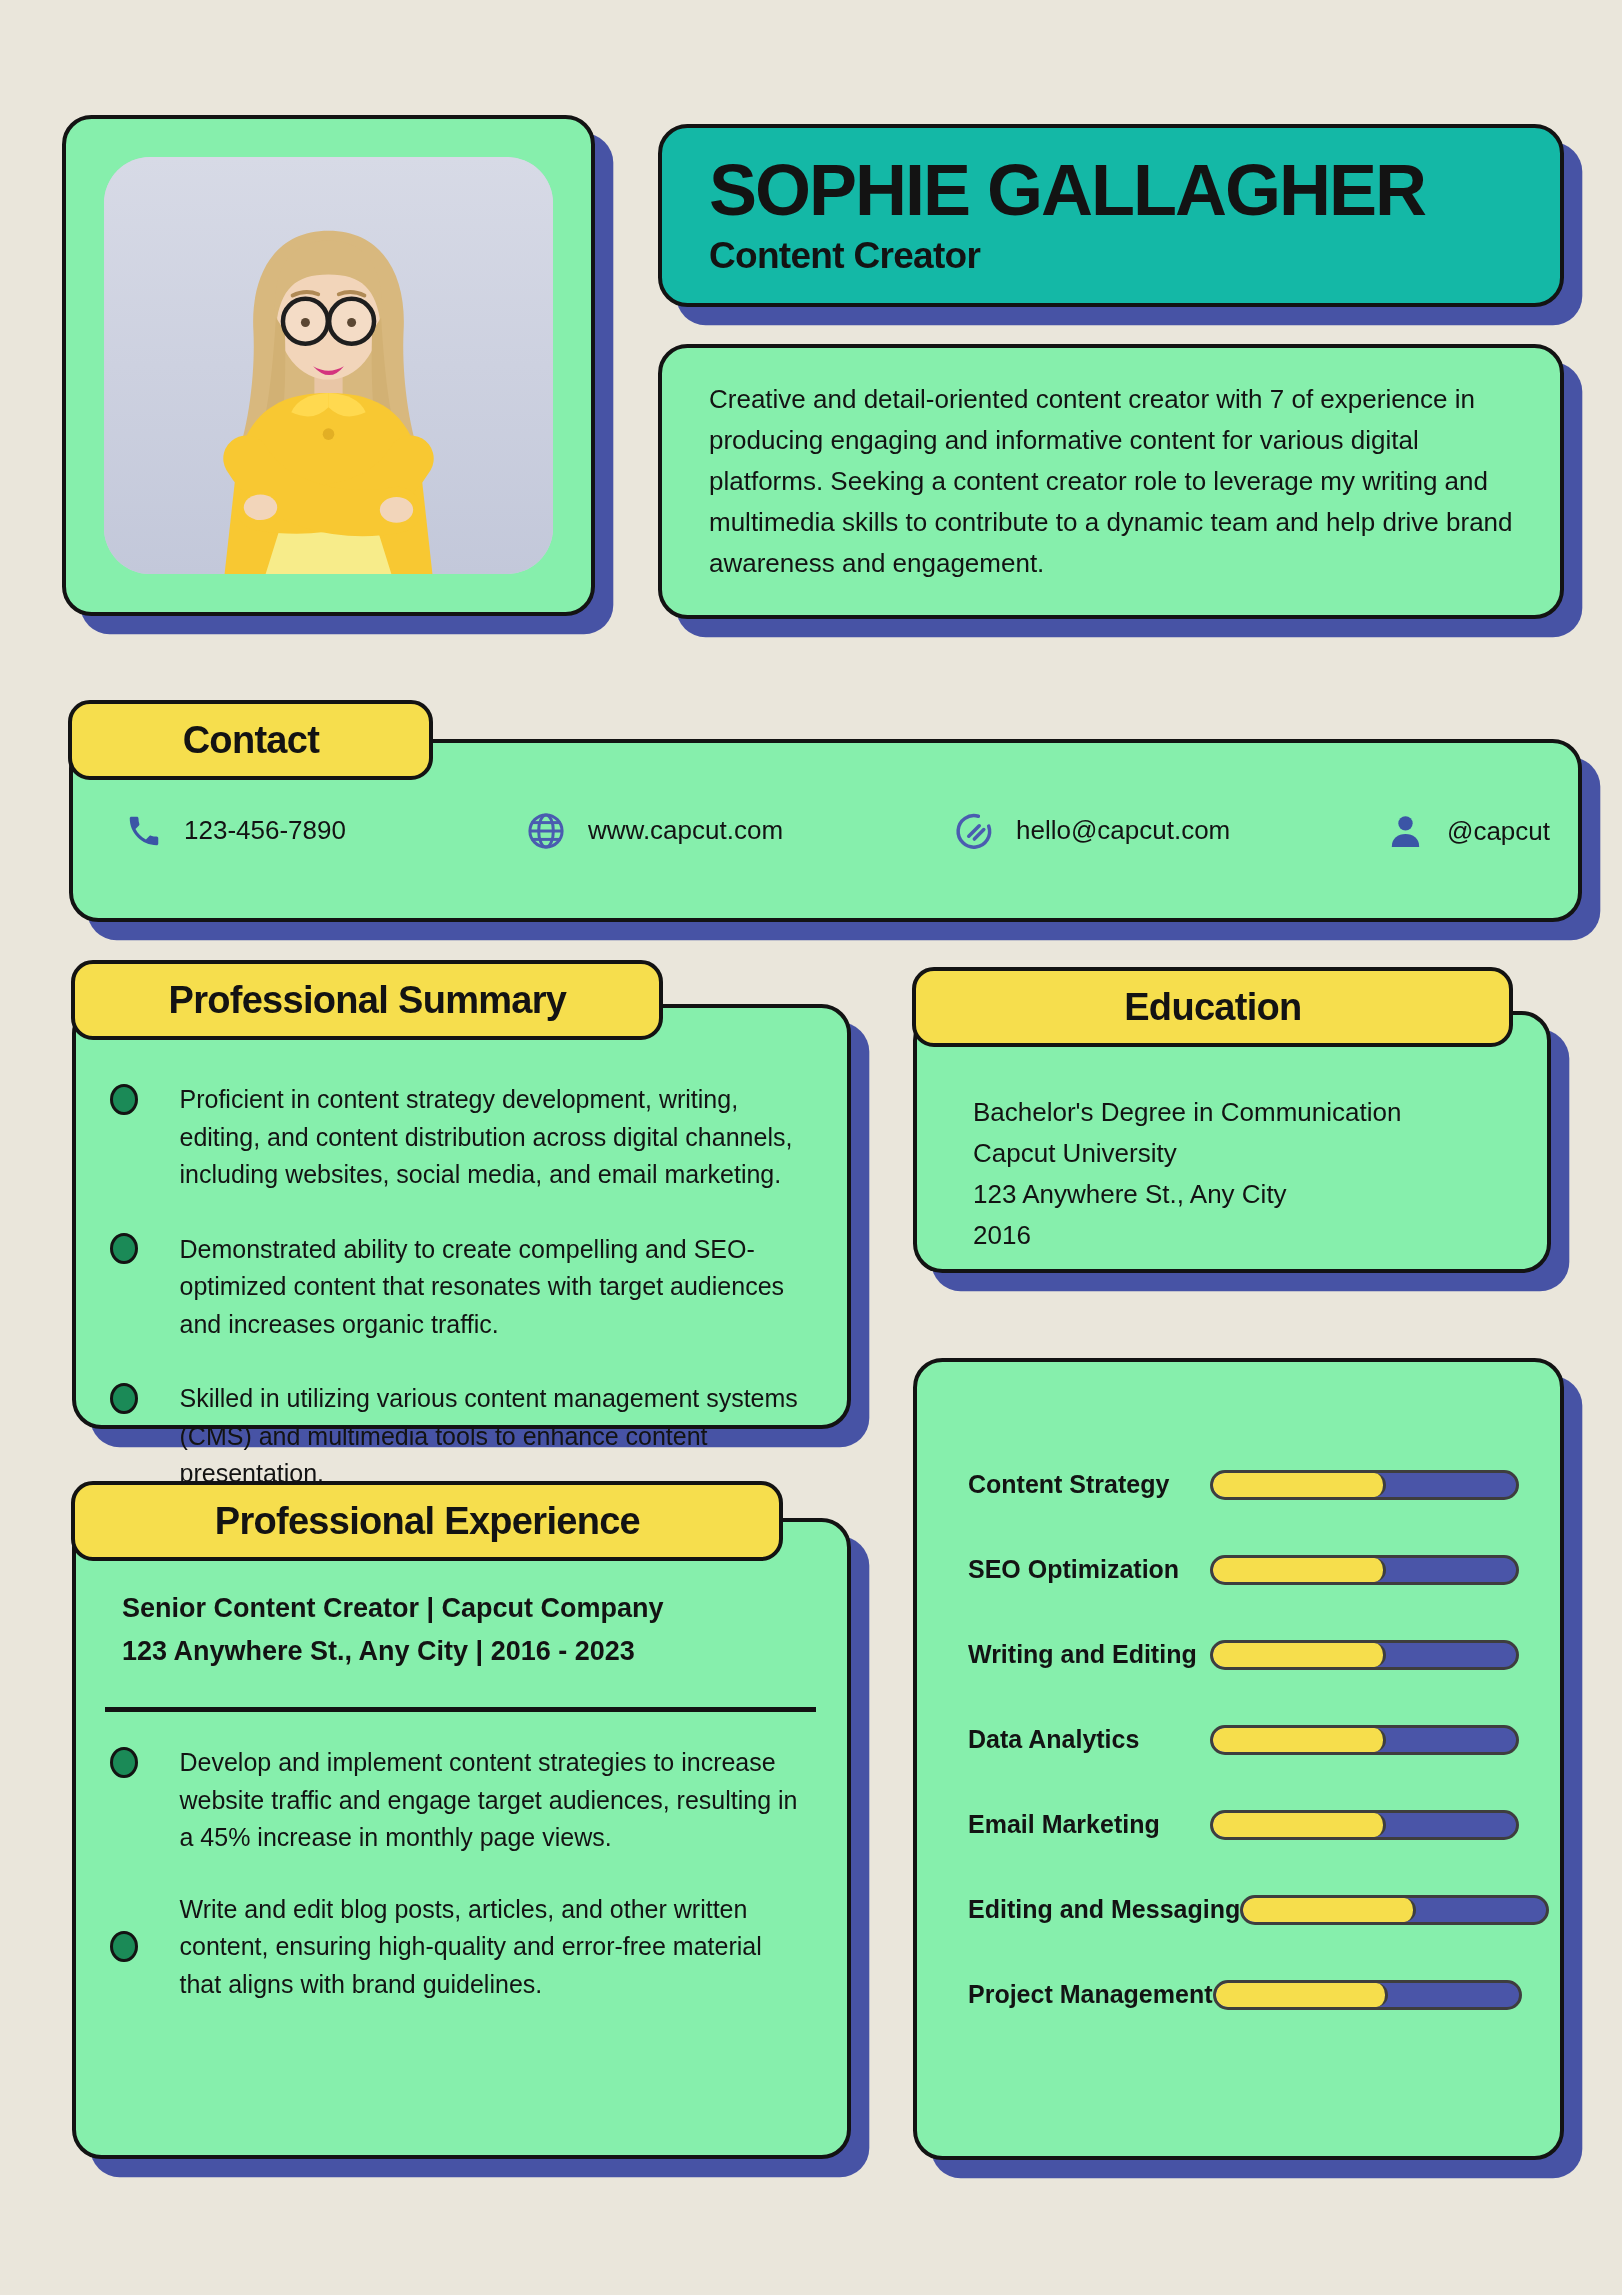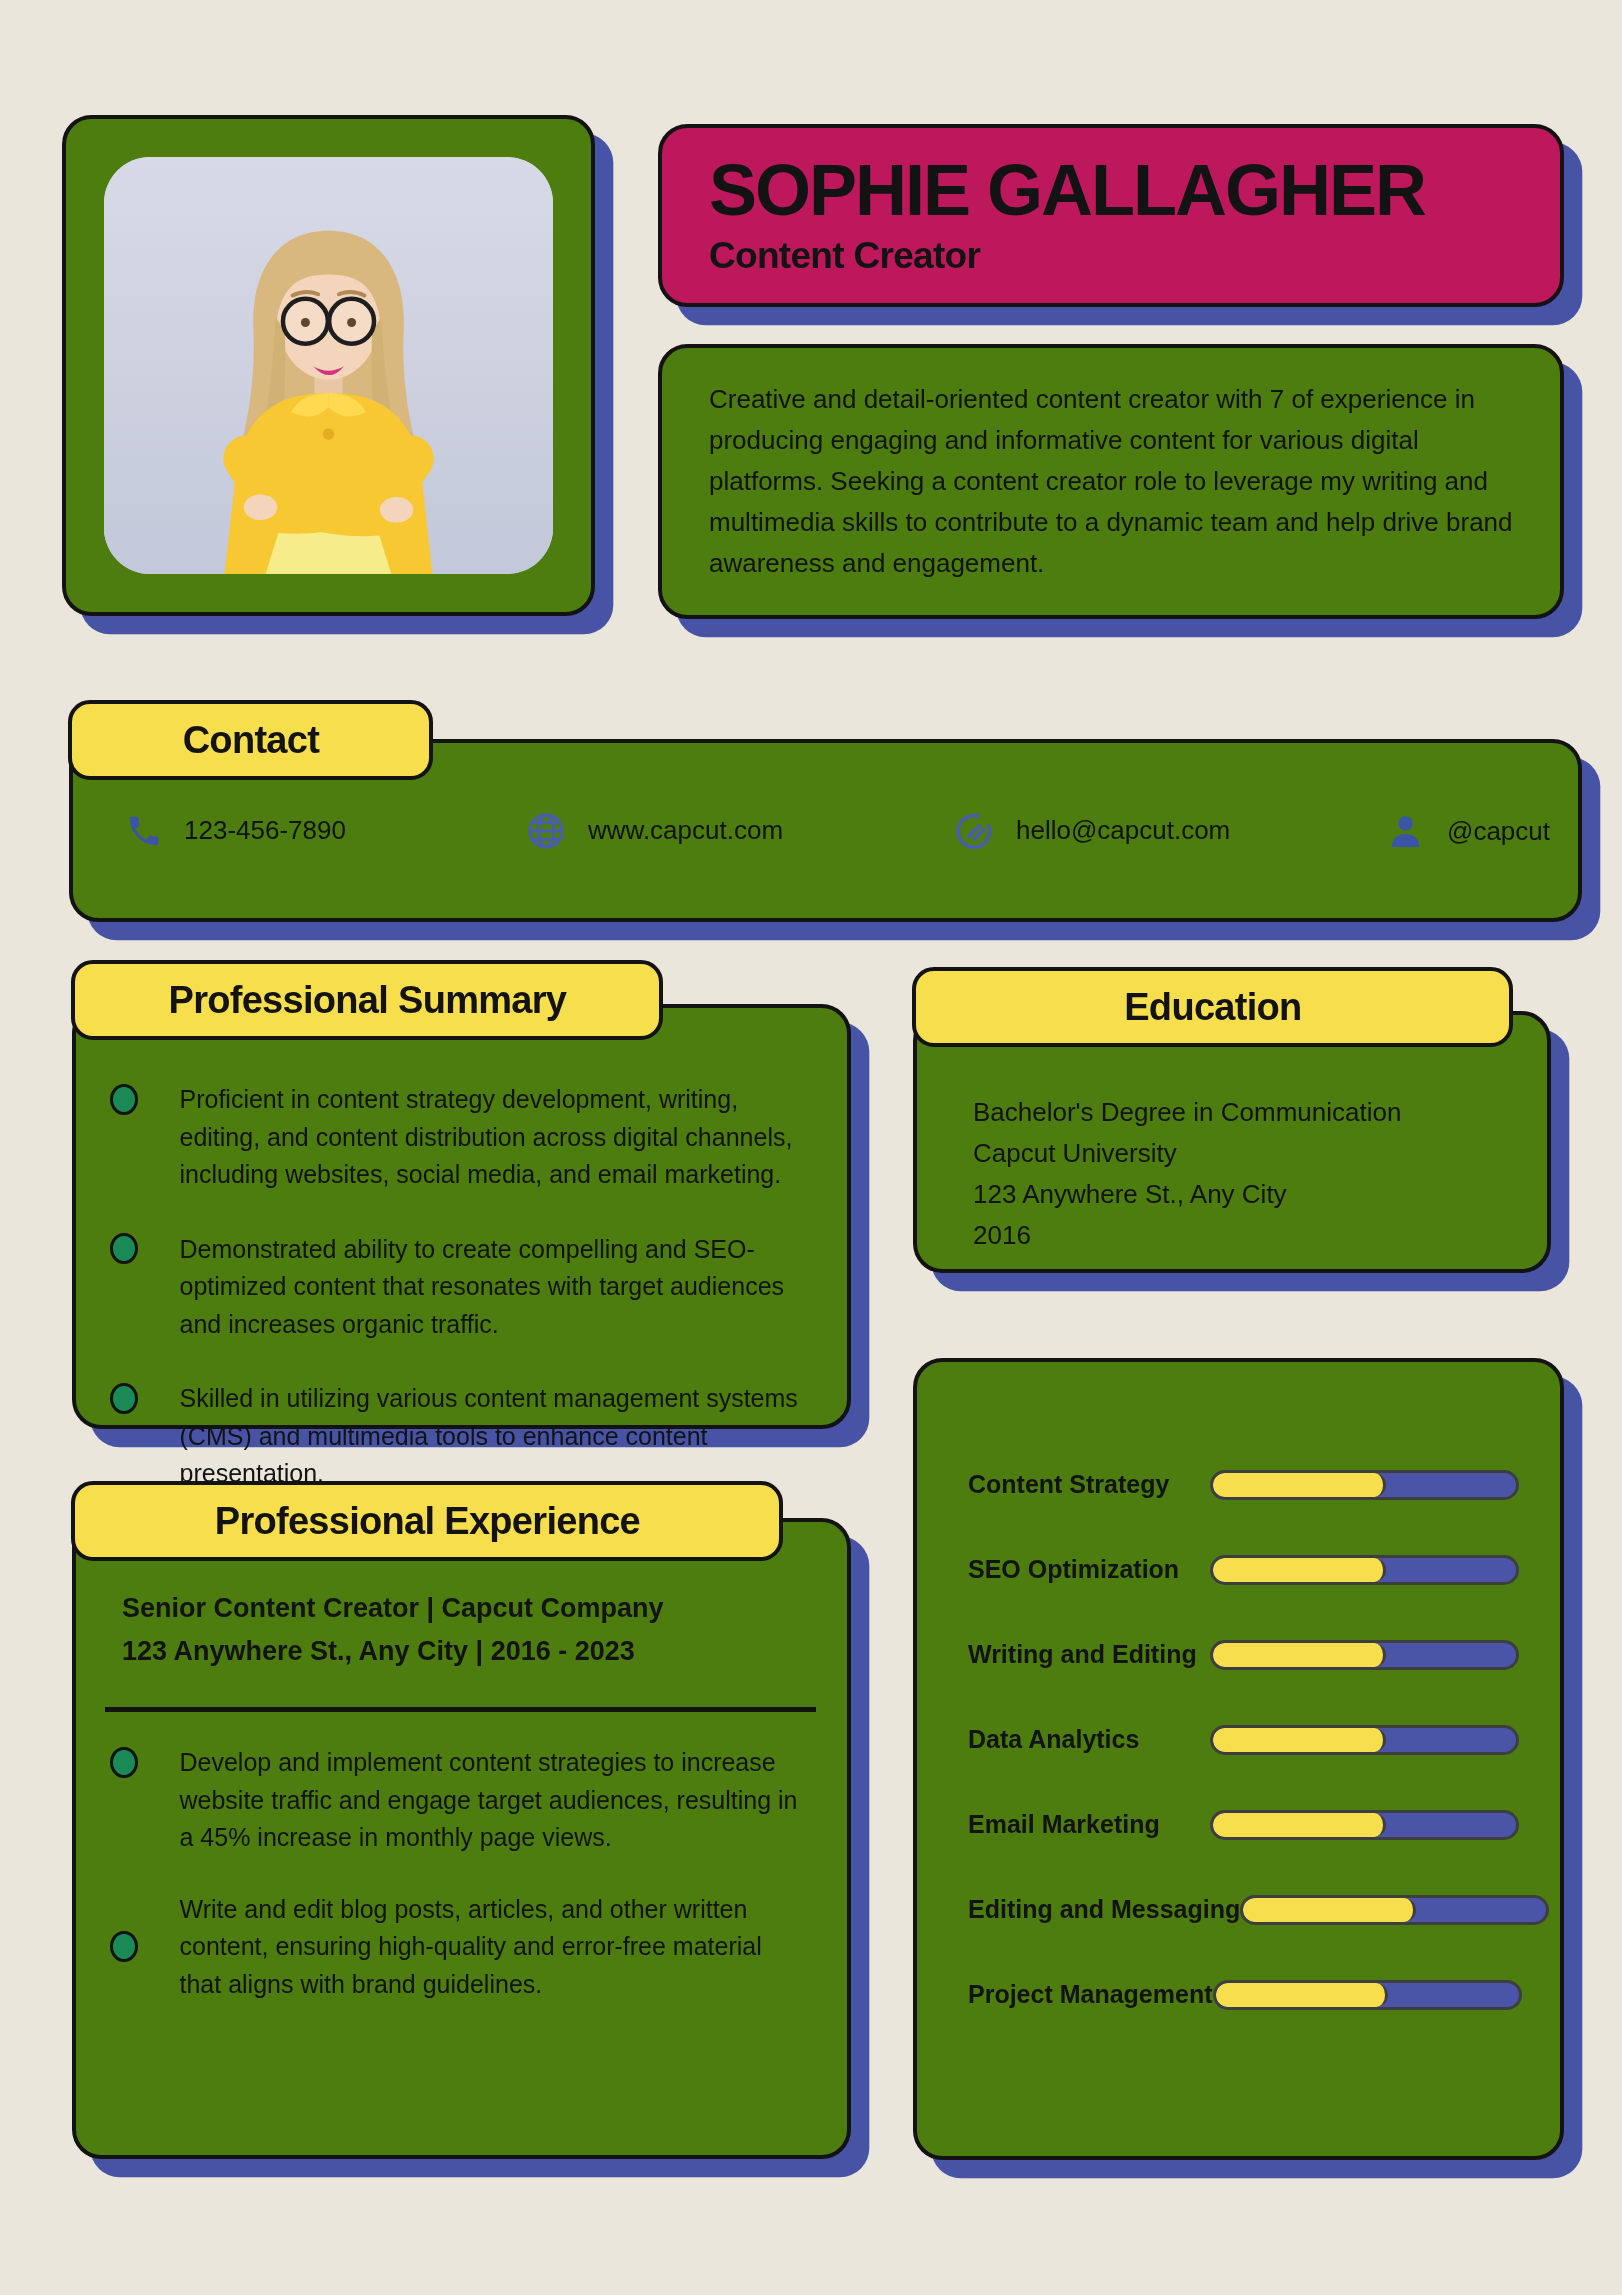--- a/index.html
+++ b/index.html
@@ -4,25 +4,25 @@
 <style>
   html,body{margin:0;padding:0;}
   body{
     width:1623px;height:2295px;position:relative;overflow:hidden;
     background:#EAE6DB;color:#131313;
     font-family:"Liberation Sans",sans-serif;
     -webkit-font-smoothing:antialiased;
   }
   *{box-sizing:border-box;}
   .card{
-    position:absolute;background:#4d7c0f;
+    position:absolute;background:#86efac;
     border:4.6px solid #131313;border-radius:29.4px;
     box-shadow:18.3px 18.3px 0 0 #4753A5;
   }
-  .card.yellow{background:#be185d;}
+  .card.yellow{background:#14b8a6;}
   .tab{
     position:absolute;background:#F6DE4D;
     border:4.6px solid #131313;border-radius:22px;
     display:flex;align-items:center;justify-content:center;z-index:3;
   }
   .tab h2{margin:0;font-size:38px;font-weight:700;letter-spacing:-0.7px;}
 
   
   #photo-card{left:62px;top:115px;width:533px;height:501px;}
   #photo-frame{

